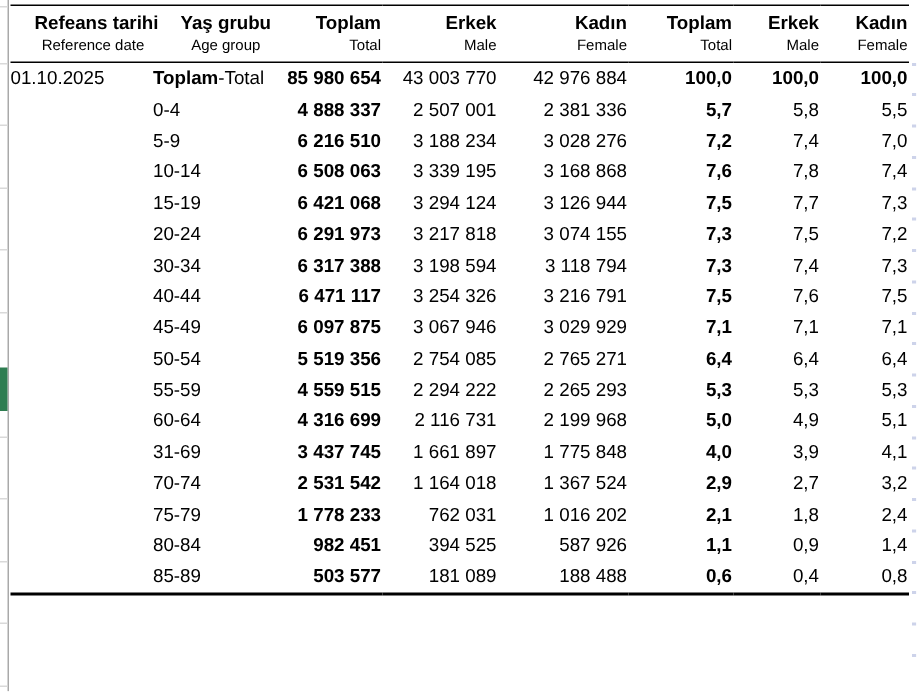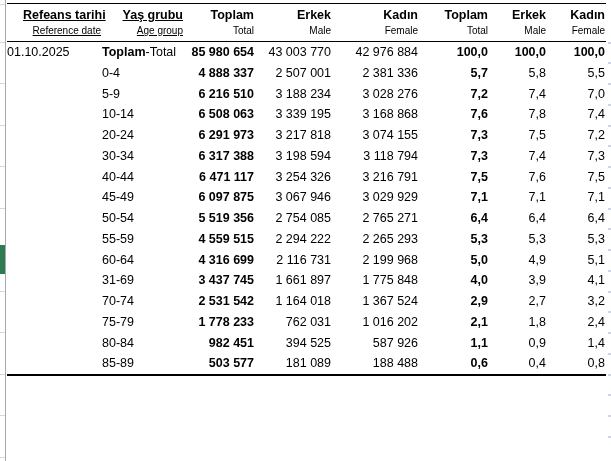--- a/index.html
+++ b/index.html
@@ -8,21 +8,21 @@
     position:relative; width:611px; height:461px; background:#ffffff;
     overflow:hidden; font-family:"Liberation Sans", sans-serif; color:#000;
   }
   .gutter-vline { position:absolute; left:5px; top:0; width:1px; height:461px; background:#a9a9a9; }
   .gutter-tick  { position:absolute; left:0; width:5px; height:1px; background:#d9d9d9; }
   .right-tick   { position:absolute; right:0; width:3px; height:2px; background:#cdd3ea; }
   .green-bar    { position:absolute; left:0; top:245px; width:5px; height:29px; z-index:2; }
   .tablewrap    { position:absolute; left:7px; top:3px; }
   table { border-collapse:collapse; table-layout:fixed; width:599px; border-top:1px solid #000; }
   thead th { border-bottom:1px solid #000; vertical-align:bottom; padding:3px 1px 2px 0; height:37px; text-align:right; }
-  thead th.left { text-align:right; padding-left:16px;text-decoration:underline; }
+  thead th.left { text-align:center; padding-left:16px; }
   .h-tr { font-weight:bold; font-size:12.5px; line-height:16px; white-space:nowrap; }
   .h-en { font-weight:normal; font-size:10px; line-height:16px; white-space:nowrap; }
   tbody td { height:20.75px; line-height:20.75px; font-size:12.5px; white-space:nowrap; padding:0; vertical-align:middle; }
   tbody tr:last-child td { border-bottom:2px solid #000; }
   .c-date { text-align:left; }
   .c-age  { text-align:left; }
   .c-num  { text-align:right; padding-right:1px; }
   .bold   { font-weight:bold; }
 </style>
 </head>
@@ -113,20 +113,30 @@
           </tr>
           <tr>
             <td class="c-date"></td>
             <td class="c-age">10-14</td>
             <td class="c-num bold">6 508 063</td>
             <td class="c-num">3 339 195</td>
             <td class="c-num">3 168 868</td>
             <td class="c-num bold">7,6</td>
             <td class="c-num">7,8</td>
             <td class="c-num">7,4</td>
+          </tr>
+          <tr>
+            <td class="c-date"></td>
+            <td class="c-age">15-19</td>
+            <td class="c-num bold">6 421 068</td>
+            <td class="c-num">3 294 124</td>
+            <td class="c-num">3 126 944</td>
+            <td class="c-num bold">7,5</td>
+            <td class="c-num">7,7</td>
+            <td class="c-num">7,3</td>
           </tr>
           <tr>
             <td class="c-date"></td>
             <td class="c-age">20-24</td>
             <td class="c-num bold">6 291 973</td>
             <td class="c-num">3 217 818</td>
             <td class="c-num">3 074 155</td>
             <td class="c-num bold">7,3</td>
             <td class="c-num">7,5</td>
             <td class="c-num">7,2</td>

